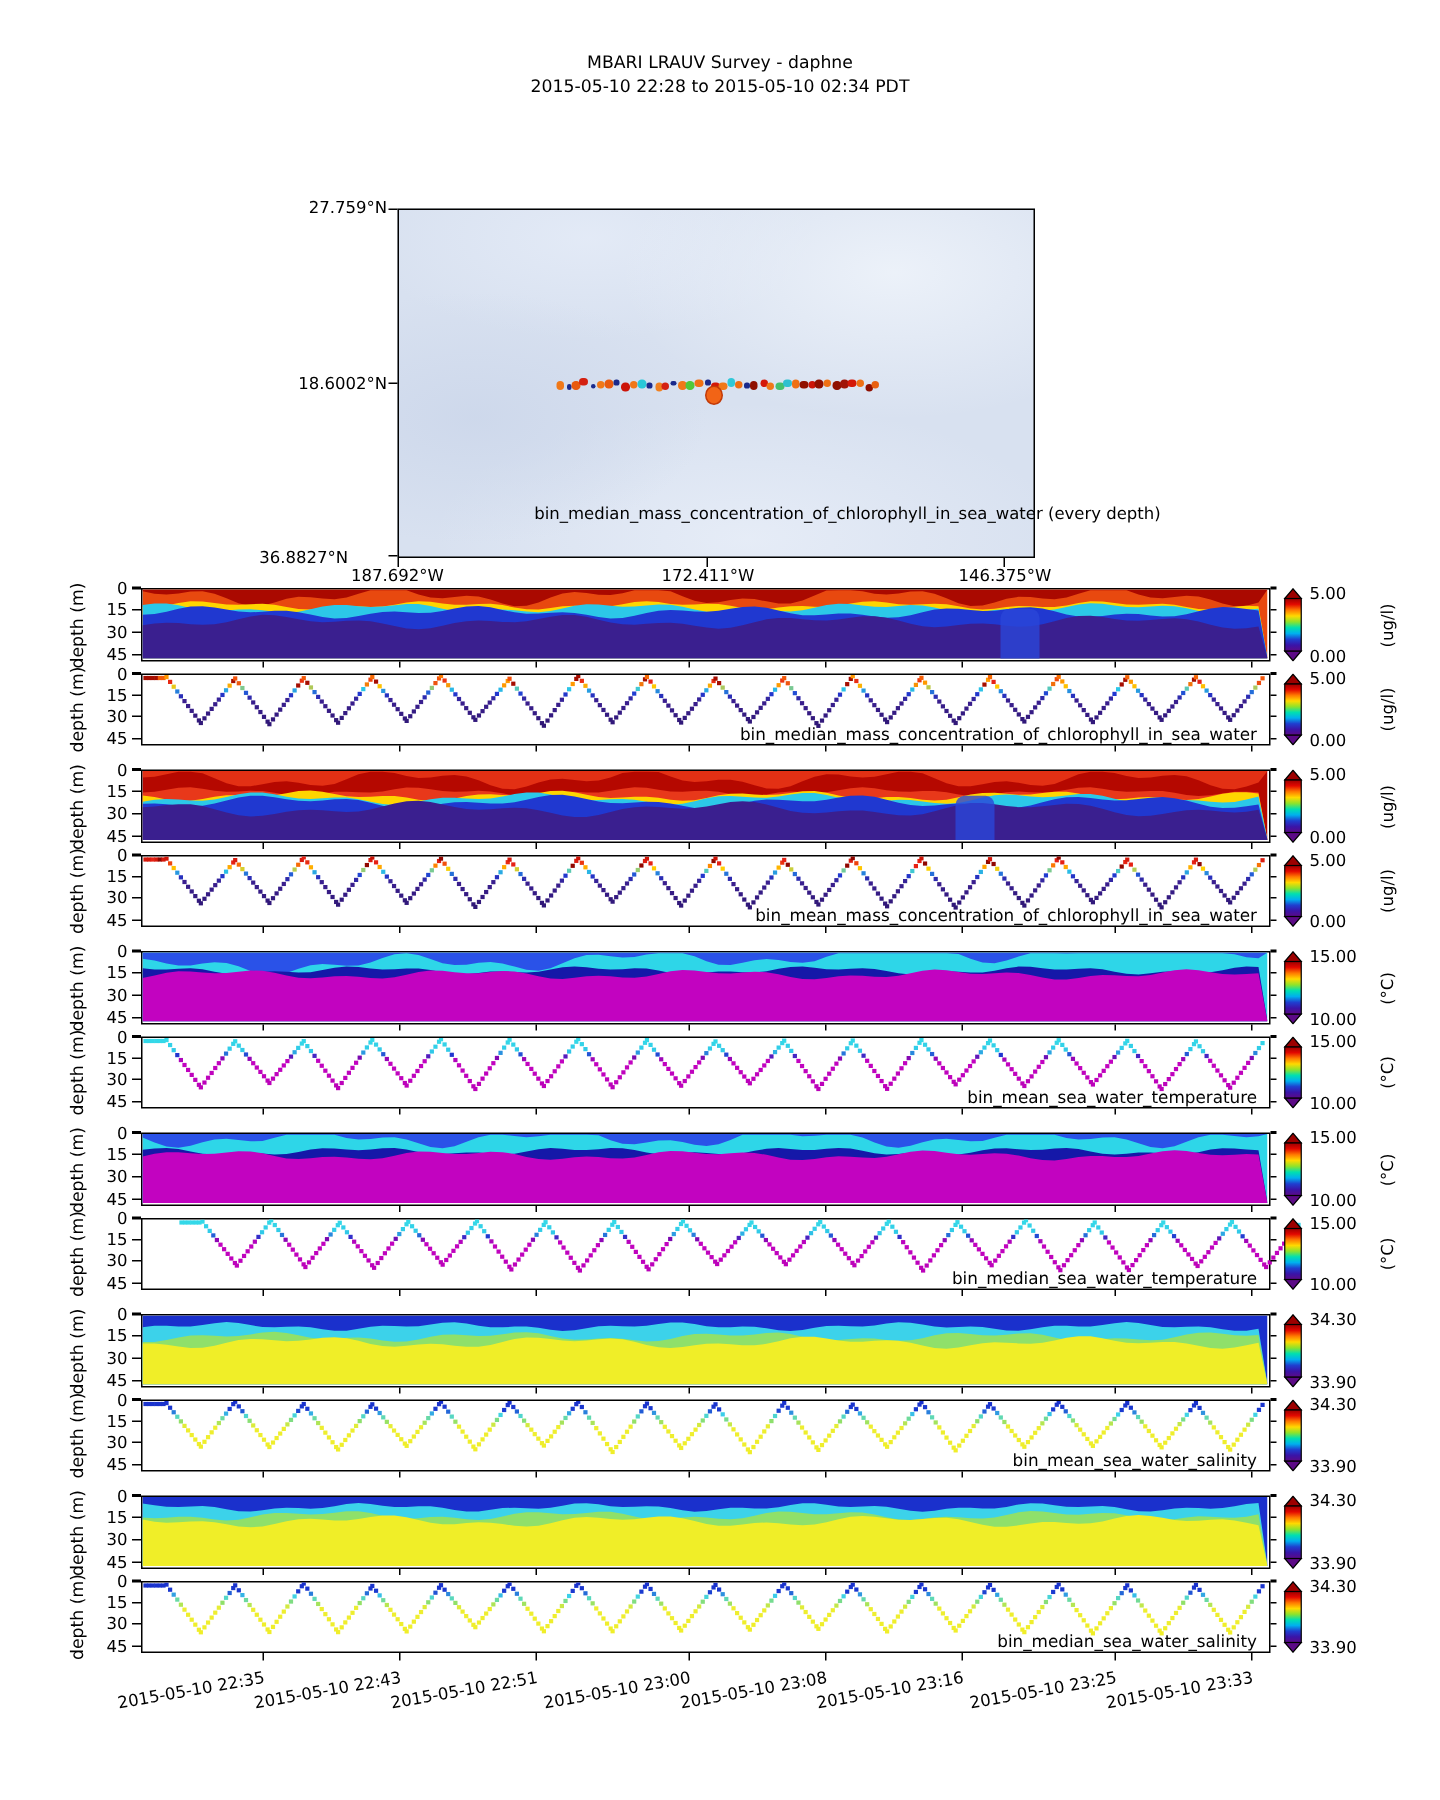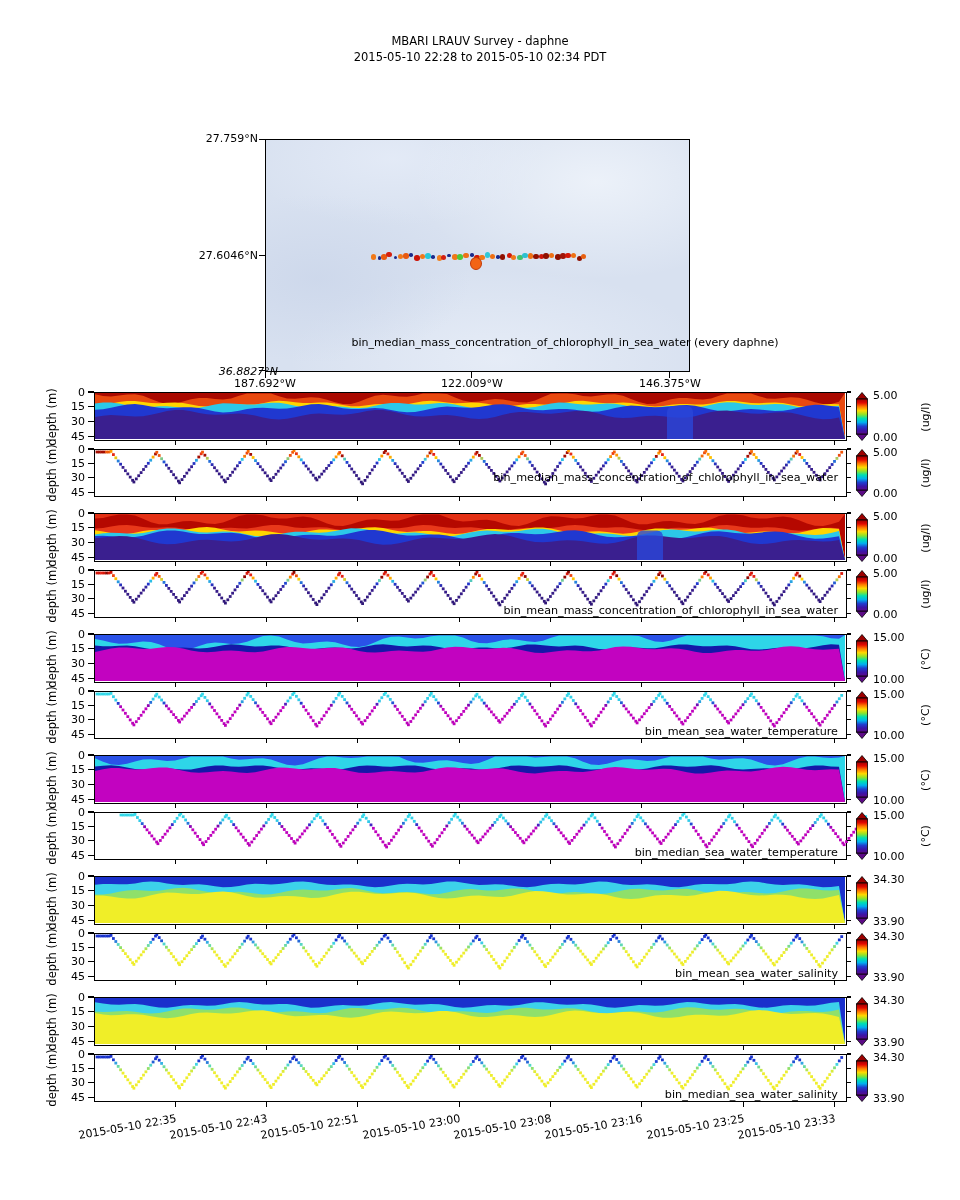--- a/index.html
+++ b/index.html
@@ -68,26 +68,26 @@
         <div class="abs" style="left: 289px; top: 114px; width: 5.5px; height: 5.5px; border-radius: 50%; background: rgb(143, 16, 0);"></div>
         <div class="abs" style="left: 294.3px; top: 113.1px; width: 5.5px; height: 5.5px; border-radius: 50%; background: rgb(160, 20, 8);"></div>
         <div class="abs" style="left: 299.2px; top: 112.7px; width: 5.5px; height: 5.5px; border-radius: 50%; background: rgb(212, 24, 8);"></div>
         <div class="abs" style="left: 304.9px; top: 112.9px; width: 5.5px; height: 5.5px; border-radius: 50%; background: rgb(238, 112, 20);"></div>
         <div class="abs" style="left: 310.9px; top: 115.6px; width: 5.5px; height: 5.5px; border-radius: 50%; background: rgb(143, 15, 0);"></div>
         <div class="abs" style="left: 314.6px; top: 113.5px; width: 5.5px; height: 5.5px; border-radius: 50%; background: rgb(232, 96, 16);"></div>
         <div class="abs" style="left: 204px; top: 117px; width: 10px; height: 11px; border-radius: 50%; background: rgb(242, 100, 22); border: 1px solid rgb(194, 58, 8);"></div>
       </div>
   </div>
   <div class="lab" style="right:702px;top:112px;">27.759°N</div>
-  <div class="lab" style="right:702px;top:229px;">27.6046°N</div>
-  <div class="lab" style="right:682px;top:345px;font-style:italic;">36.8827°N</div>
+  <div class="lab" style="right:702px;top:229px;">18.6002°N</div>
+  <div class="lab" style="right:728px;top:345px;">36.8827°N</div>
   <div class="lab" style="left:215px;top:357px;width:100px;text-align:center;">187.692°W</div>
-  <div class="lab" style="left:422px;top:357px;width:100px;text-align:center;">122.009°W</div>
+  <div class="lab" style="left:422px;top:357px;width:100px;text-align:center;">172.411°W</div>
   <div class="lab" style="left:620px;top:357px;width:100px;text-align:center;">146.375°W</div>
-  <div class="lab" style="left:265px;top:316px;width:600px;text-align:center;">bin_median_mass_concentration_of_chlorophyll_in_sea_water (every daphne)</div>
+  <div class="lab" style="left:265px;top:316px;width:600px;text-align:center;">bin_median_mass_concentration_of_chlorophyll_in_sea_water (every depth)</div>
 
   <div class="tick" style="left:259px;top:119px;width:6px;height:1.2px"></div>
   <div class="tick" style="left:259px;top:235px;width:6px;height:1.2px"></div>
   <div class="tick" style="left:259px;top:350px;width:6px;height:1.2px"></div>
   <div class="tick" style="left:265px;top:352px;width:1.2px;height:6px"></div>
   <div class="tick" style="left:471px;top:352px;width:1.2px;height:6px"></div>
   <div class="tick" style="left:669px;top:352px;width:1.2px;height:6px"></div>
 
   <div id="panels">
       <div class="panel" style="left: 94px; top: 372px; width: 753px; height: 49px;">
@@ -423,21 +423,21 @@
           <rect x="726.1" y="25.4" width="2.8" height="2.8" fill="rgb(52,26,129)"></rect>
           <rect x="728.5" y="22.3" width="2.8" height="2.8" fill="rgb(54,28,133)"></rect>
           <rect x="730.9" y="19.3" width="2.8" height="2.8" fill="rgb(56,29,138)"></rect>
           <rect x="733.3" y="16.2" width="2.8" height="2.8" fill="rgb(58,31,142)"></rect>
           <rect x="735.7" y="13.1" width="2.8" height="2.8" fill="rgb(43,45,180)"></rect>
           <rect x="738.1" y="10.0" width="2.8" height="2.8" fill="rgb(36,109,217)"></rect>
           <rect x="740.5" y="7.0" width="2.8" height="2.8" fill="rgb(170,200,94)"></rect>
           <rect x="742.9" y="3.9" width="2.8" height="2.8" fill="rgb(236,76,15)"></rect>
           <rect x="745.3" y="0.8" width="2.8" height="2.8" fill="rgb(243,86,10)"></rect>
         </svg>
-        <div class="plab" style="right: 8px; bottom: 12px;">bin_median_mass_concentration_of_chlorophyll_in_sea_water</div>
+        <div class="plab" style="right: 8px; bottom: 0px;">bin_median_mass_concentration_of_chlorophyll_in_sea_water</div>
       </div>
       <div class="panel" style="left: 94px; top: 493px; width: 753px; height: 49px;">
         <svg width="750" height="46">
           <rect x="0" y="0" width="750" height="46" fill="#b50800"></rect>
           <path d="M0,4.4 L8,3.9 L16,2.1 L24,0.5 L32,0.5 L40,1.5 L48,4.8 L56,8.2 L64,10.2 L72,10.2 L80,8.8 L88,7.3 L96,6.9 L104,7.9 L112,9.4 L120,9.9 L128,8.6 L136,5.5 L144,2.1 L152,0.5 L160,0.5 L168,1.3 L176,3.4 L184,4.6 L192,4.4 L200,3.2 L208,2.6 L216,3.6 L224,6.2 L232,9.5 L240,11.8 L248,12.1 L256,10.3 L264,7.7 L272,5.7 L280,5.2 L288,6.0 L296,6.8 L304,6.4 L312,4.3 L320,1.4 L328,0.5 L336,0.5 L344,0.6 L352,3.6 L360,6.3 L368,7.4 L376,6.9 L384,5.9 L392,5.8 L400,7.1 L408,9.5 L416,11.6 L424,11.9 L432,10.1 L440,6.9 L448,3.8 L456,2.2 L464,2.4 L472,3.6 L480,4.4 L488,3.9 L496,2.1 L504,0.5 L512,0.5 L520,1.5 L528,4.8 L536,8.2 L544,10.2 L552,10.2 L560,8.8 L568,7.3 L576,6.9 L584,7.9 L592,9.4 L600,9.9 L608,8.6 L616,5.5 L624,2.1 L632,0.5 L640,0.5 L648,1.3 L656,3.4 L664,4.6 L672,4.4 L680,3.2 L688,2.6 L696,3.5 L704,6.2 L712,9.5 L720,11.8 L728,12.1 L736,10.3 L744,7.7 L750,0 L0,0 Z" fill="#e33014"></path>
           <path d="M0,14.4 L8,13.9 L16,12.5 L24,11.2 L32,10.9 L40,11.8 L48,13.1 L56,13.8 L64,13.7 L72,13.2 L80,13.4 L88,14.5 L96,16.0 L104,16.7 L112,16.2 L120,15.0 L128,13.9 L136,13.8 L144,14.2 L152,14.4 L160,13.6 L168,12.1 L176,11.0 L184,11.1 L192,12.1 L200,13.4 L208,13.9 L216,13.6 L224,13.2 L232,13.6 L240,14.9 L248,16.3 L256,16.7 L264,16.0 L272,14.6 L280,13.8 L288,13.9 L296,14.3 L304,14.3 L312,13.2 L320,11.8 L328,10.9 L336,11.2 L344,12.5 L352,13.6 L360,13.9 L368,13.4 L376,13.2 L384,13.9 L392,15.3 L400,16.5 L408,16.6 L416,15.6 L424,14.4 L432,13.7 L440,14.0 L448,14.4 L456,14.1 L464,12.9 L472,11.5 L480,10.9 L488,11.5 L496,12.8 L504,13.7 L512,13.8 L520,13.3 L528,13.3 L536,14.2 L544,15.6 L552,16.6 L560,16.5 L568,15.3 L576,14.1 L584,13.7 L592,14.1 L600,14.4 L608,13.9 L616,12.5 L624,11.2 L632,10.9 L640,11.8 L648,13.1 L656,13.8 L664,13.7 L672,13.3 L680,13.4 L688,14.5 L696,16.0 L704,16.7 L712,16.2 L720,15.0 L728,13.9 L736,13.8 L744,14.2 L750,46 L0,46 Z" fill="#e8381a"></path>
           <path d="M0,16.3 L8,17.4 L16,19.0 L24,20.0 L32,19.9 L40,18.7 L48,17.1 L56,16.1 L64,16.0 L72,16.5 L80,16.8 L88,16.1 L96,14.8 L104,13.4 L112,13.0 L120,13.8 L128,15.4 L136,16.9 L144,17.4 L152,17.1 L160,16.6 L168,16.7 L176,17.7 L184,19.1 L192,20.0 L200,19.7 L208,18.4 L216,16.7 L224,15.6 L232,15.5 L240,16.0 L248,16.3 L256,15.8 L264,14.6 L272,13.4 L280,13.2 L288,14.1 L296,15.8 L304,17.3 L312,18.0 L320,17.6 L328,17.1 L336,17.1 L344,17.9 L352,19.2 L360,19.9 L368,19.5 L376,18.0 L384,16.2 L392,15.1 L400,15.0 L408,15.6 L416,16.0 L424,15.6 L432,14.6 L440,13.5 L448,13.4 L456,14.5 L464,16.3 L472,17.9 L480,18.5 L488,18.1 L496,17.4 L504,17.3 L512,18.0 L520,19.1 L528,19.7 L536,19.1 L544,17.5 L552,15.7 L560,14.6 L568,14.5 L576,15.2 L584,15.8 L592,15.6 L600,14.6 L608,13.8 L616,13.8 L624,15.0 L632,16.8 L640,18.4 L648,18.9 L656,18.5 L664,17.7 L672,17.4 L680,17.9 L688,18.9 L696,19.3 L704,18.7 L712,17.0 L720,15.2 L728,14.1 L736,14.2 L744,15.0 L750,46 L0,46 Z" fill="#ffd500"></path>
           <path d="M0,20.5 L8,19.2 L16,18.7 L24,19.0 L32,19.6 L40,19.8 L48,19.0 L56,17.4 L64,15.5 L72,14.4 L80,14.4 L88,15.5 L96,17.1 L104,18.3 L112,18.6 L120,18.1 L128,17.6 L136,17.7 L144,18.8 L152,20.5 L160,22.0 L168,22.6 L176,22.0 L184,20.4 L192,18.8 L200,17.8 L208,17.8 L216,18.3 L224,18.7 L232,18.3 L240,17.0 L248,15.4 L256,14.3 L264,14.4 L272,15.6 L280,17.4 L288,19.0 L296,19.6 L304,19.4 L312,18.8 L320,18.6 L328,19.2 L336,20.5 L344,21.9 L352,22.5 L360,21.8 L368,20.1 L376,18.2 L384,16.9 L392,16.6 L400,17.1 L408,17.7 L416,17.8 L424,17.0 L432,15.7 L440,14.7 L448,14.7 L456,16.0 L464,17.9 L472,19.7 L480,20.7 L488,20.6 L496,19.8 L504,19.2 L512,19.4 L520,20.3 L528,21.4 L536,21.9 L544,21.3 L552,19.6 L560,17.6 L568,16.1 L576,15.6 L584,16.1 L592,17.0 L600,17.5 L608,17.2 L616,16.3 L624,15.4 L632,15.4 L640,16.5 L648,18.5 L656,20.4 L664,21.5 L672,21.5 L680,20.7 L688,19.7 L696,19.3 L704,19.7 L712,20.5 L720,21.0 L728,20.6 L736,19.0 L744,17.0 L750,46 L0,46 Z" fill="#2cc8e8"></path>
           <path d="M0,21.9 L8,21.7 L16,22.2 L24,23.1 L32,23.6 L40,23.1 L48,21.7 L56,19.6 L64,17.6 L72,16.5 L80,16.5 L88,17.5 L96,18.9 L104,19.9 L112,20.1 L120,19.6 L128,18.9 L136,18.7 L144,19.4 L152,21.1 L160,23.1 L168,24.8 L176,25.4 L184,24.9 L192,23.5 L200,21.9 L208,20.9 L216,20.7 L224,21.1 L232,21.7 L240,21.7 L248,20.8 L256,19.1 L264,17.3 L272,16.0 L280,15.9 L288,17.0 L296,18.7 L304,20.4 L312,21.4 L320,21.5 L328,21.0 L336,20.5 L344,20.6 L352,21.6 L360,23.2 L368,24.7 L376,25.5 L384,25.0 L392,23.5 L400,21.6 L408,19.8 L416,19.0 L424,19.1 L432,19.7 L440,20.2 L448,20.1 L456,19.1 L464,17.7 L472,16.5 L480,16.3 L488,17.2 L496,19.1 L504,21.2 L512,22.7 L520,23.3 L528,23.0 L536,22.2 L544,21.6 L552,21.8 L560,22.7 L568,23.9 L576,24.6 L584,24.4 L592,23.0 L600,20.9 L608,18.9 L616,17.5 L624,17.3 L632,18.0 L640,19.0 L648,19.6 L656,19.5 L664,18.7 L672,17.8 L680,17.4 L688,18.1 L696,19.7 L704,21.9 L712,23.8 L720,24.7 L728,24.5 L736,23.5 L744,22.3 L750,46 L0,46 Z" fill="#2038d0"></path>
           <path d="M0,24.2 L8,23.6 L16,22.7 L24,22.1 L32,22.2 L40,23.4 L48,25.5 L56,27.7 L64,29.5 L72,30.3 L80,29.9 L88,28.7 L96,27.2 L104,26.1 L112,25.8 L120,26.2 L128,26.9 L136,27.4 L144,27.0 L152,25.7 L160,23.7 L168,21.7 L176,20.2 L184,19.9 L192,20.7 L200,22.3 L208,24.0 L216,25.3 L224,25.8 L232,25.5 L240,24.8 L248,24.5 L256,24.9 L264,26.1 L272,27.9 L280,29.7 L288,30.7 L296,30.6 L304,29.3 L312,27.4 L320,25.4 L328,24.1 L336,23.6 L344,24.0 L352,24.6 L360,25.1 L368,24.7 L376,23.6 L384,22.1 L392,20.7 L400,20.1 L408,20.7 L416,22.3 L424,24.5 L432,26.6 L440,27.9 L448,28.2 L456,27.7 L464,26.8 L472,26.3 L480,26.4 L488,27.3 L496,28.5 L504,29.5 L512,29.7 L520,28.8 L528,26.9 L536,24.6 L544,22.6 L552,21.4 L560,21.4 L568,22.2 L576,23.3 L584,24.1 L592,24.2 L600,23.5 L608,22.6 L616,21.9 L624,22.0 L632,23.2 L640,25.2 L648,27.5 L656,29.3 L664,30.1 L672,29.8 L680,28.7 L688,27.3 L696,26.2 L704,25.9 L712,26.4 L720,27.1 L728,27.6 L736,27.2 L744,25.9 L750,46 L0,46 Z" fill="#3a1f8f"></path>

